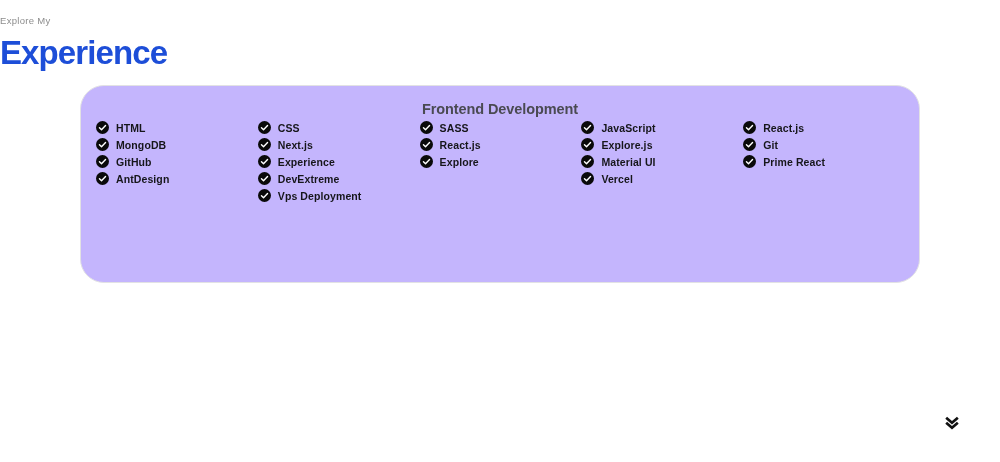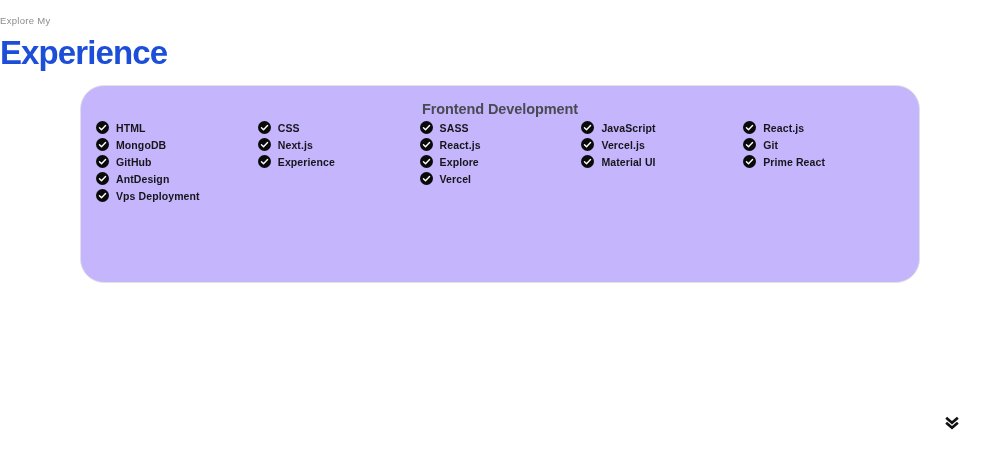--- a/index.html
+++ b/index.html
@@ -149,21 +149,21 @@
             <circle cx="12" cy="12" r="12" fill="#0a0a0a"></circle>
             <path d="M6.4 12.4 L10.2 16.1 L17.6 8.2" fill="none" stroke="#ffffff" stroke-width="2.6" stroke-linecap="round" stroke-linejoin="round"></path>
           </svg>
           <span class="skill-label">React.js</span>
         </div>
         <div class="skill">
           <svg class="badge" viewBox="0 0 24 24">
             <circle cx="12" cy="12" r="12" fill="#0a0a0a"></circle>
             <path d="M6.4 12.4 L10.2 16.1 L17.6 8.2" fill="none" stroke="#ffffff" stroke-width="2.6" stroke-linecap="round" stroke-linejoin="round"></path>
           </svg>
-          <span class="skill-label">Vercel.js</span>
+          <span class="skill-label">Explore.js</span>
         </div>
         <div class="skill">
           <svg class="badge" viewBox="0 0 24 24">
             <circle cx="12" cy="12" r="12" fill="#0a0a0a"></circle>
             <path d="M6.4 12.4 L10.2 16.1 L17.6 8.2" fill="none" stroke="#ffffff" stroke-width="2.6" stroke-linecap="round" stroke-linejoin="round"></path>
           </svg>
           <span class="skill-label">Git</span>
         </div>
         <div class="skill">
           <svg class="badge" viewBox="0 0 24 24">
@@ -199,20 +199,27 @@
             <path d="M6.4 12.4 L10.2 16.1 L17.6 8.2" fill="none" stroke="#ffffff" stroke-width="2.6" stroke-linecap="round" stroke-linejoin="round"></path>
           </svg>
           <span class="skill-label">Prime React</span>
         </div>
         <div class="skill">
           <svg class="badge" viewBox="0 0 24 24">
             <circle cx="12" cy="12" r="12" fill="#0a0a0a"></circle>
             <path d="M6.4 12.4 L10.2 16.1 L17.6 8.2" fill="none" stroke="#ffffff" stroke-width="2.6" stroke-linecap="round" stroke-linejoin="round"></path>
           </svg>
           <span class="skill-label">AntDesign</span>
+        </div>
+        <div class="skill">
+          <svg class="badge" viewBox="0 0 24 24">
+            <circle cx="12" cy="12" r="12" fill="#0a0a0a"></circle>
+            <path d="M6.4 12.4 L10.2 16.1 L17.6 8.2" fill="none" stroke="#ffffff" stroke-width="2.6" stroke-linecap="round" stroke-linejoin="round"></path>
+          </svg>
+          <span class="skill-label">DevExtreme</span>
         </div>
         <div class="skill empty">
           <span class="skill-label"></span>
         </div>
         <div class="skill">
           <svg class="badge" viewBox="0 0 24 24">
             <circle cx="12" cy="12" r="12" fill="#0a0a0a"></circle>
             <path d="M6.4 12.4 L10.2 16.1 L17.6 8.2" fill="none" stroke="#ffffff" stroke-width="2.6" stroke-linecap="round" stroke-linejoin="round"></path>
           </svg>
           <span class="skill-label">Vercel</span>

